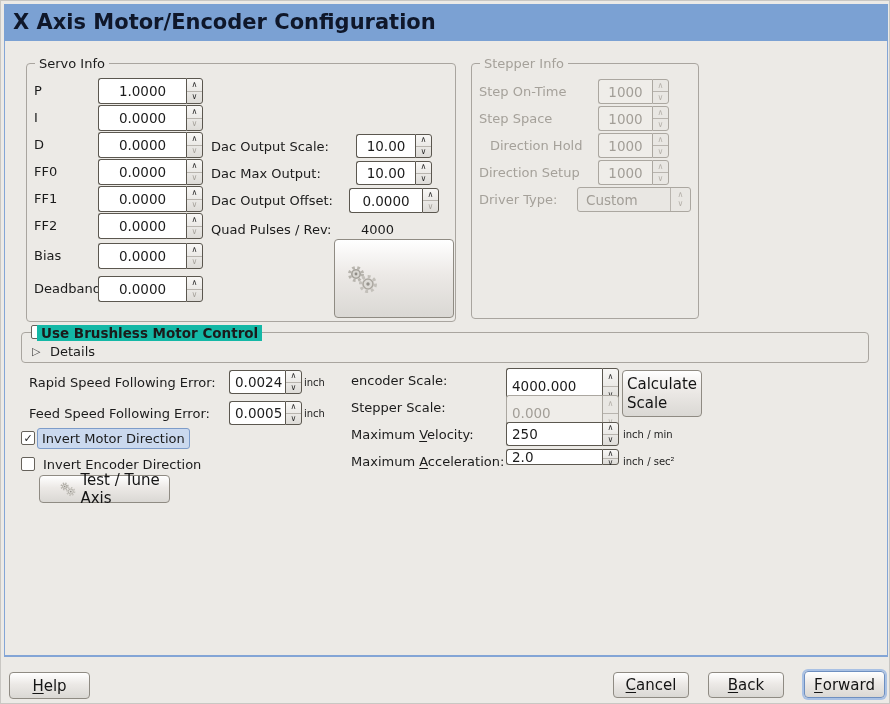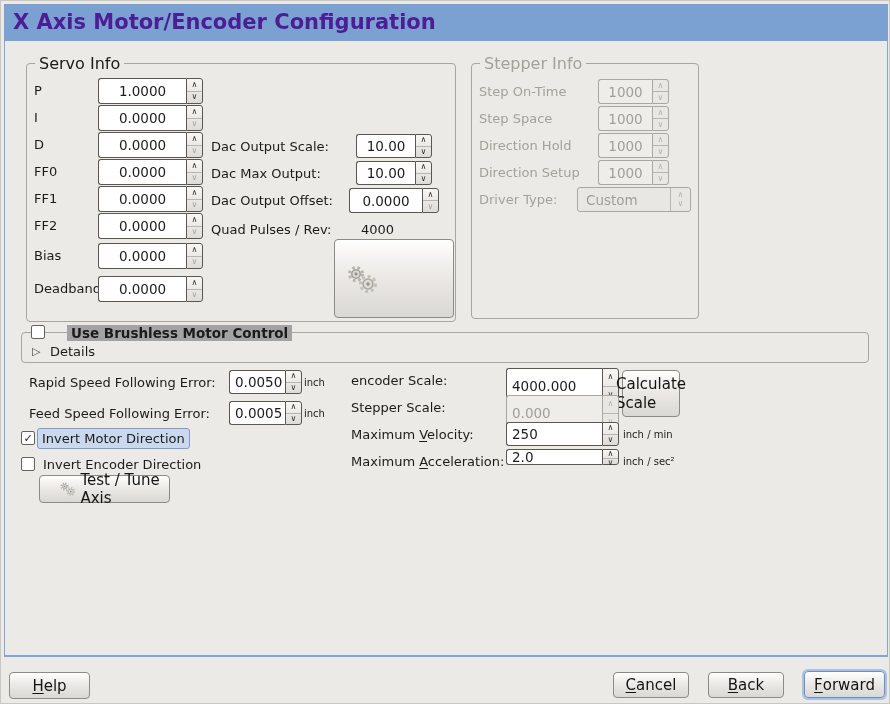--- a/index.html
+++ b/index.html
@@ -12,30 +12,30 @@
     overflow: hidden;
     border: 1px solid #c9c7c3;
   }
   .dialog-border {
     position: absolute; left:3px; top:3px; width:884px; height:653px;
     border: 1px solid #83A5D6; border-bottom-width: 2px;
   }
   .titlebar {
     position: absolute; left:3px; top:3px; width:884px; height:37px;
     background: #7BA1D3;
-    color: #4c1d95; font-weight: bold; font-size: 21px; line-height: 37px;
+    color: #0f172a; font-weight: bold; font-size: 21px; line-height: 37px;
     padding-left: 9px;
   }
   .lbl { position: absolute; font-size: 13px; line-height: 16px; white-space: nowrap; }
   .dlbl { position: absolute; font-size: 13px; line-height: 16px; white-space: nowrap; color: #A5A19A; }
   .bold { font-weight: bold; font-size: 13.5px; }
   .frame { position: absolute; border: 1px solid #A9A59F; border-radius: 4px; }
   .legend {
     position: absolute; top: -8px; left: 8px; background: #ECEAE6;
-    padding: 0 4px; font-size: 16px; line-height: 15px; white-space: nowrap;
+    padding: 0 4px; font-size: 13px; line-height: 15px; white-space: nowrap;
   }
   .legend.dis { color: #A5A19A; }
   
   .spin { position: absolute; display: flex; height: 25px; }
   .spin .entry {
     flex: 1; background: #ffffff; border: 1px solid #5B574F;
     border-radius: 3px 0 0 3px; border-right: none;
     display: flex; align-items: center; justify-content: center;
     font-size: 13.5px; overflow: hidden; padding: 0 5px;
   }
@@ -202,21 +202,21 @@
     <circle cx="23" cy="22" r="1.7" fill="#95928c"></circle>
   </svg>
 </div>
 
 <div class="frame" style="left:470px;top:62px;width:228px;height:256px">
   <div class="legend dis">Stepper Info</div>
 </div>
 
 <div class="dlbl" style="left:478px;top:83px">Step On-Time</div>
 <div class="dlbl" style="left:478px;top:110px">Step Space</div>
-<div class="dlbl" style="left:478px;top:137px">Direction Hold</div>
+<div class="dlbl" style="left:489px;top:137px">Direction Hold</div>
 <div class="dlbl" style="left:478px;top:164px">Direction Setup</div>
 <div class="dlbl" style="left:478px;top:191px">Driver Type:</div>
 
 <div class="spin off" style="left:597px;top:78px;width:71px">
   <div class="entry">1000</div>
   <div class="btns">
       <span class="up">∧</span>
       <span class="dn">∨</span>
     </div>
 </div>
@@ -245,27 +245,27 @@
 <div class="combo" style="left:576px;top:186px;width:114px">
   <div class="val">Custom</div>
   <div class="arr">
       <span>∧</span>
       <span>∨</span>
     </div>
 </div>
 
 <div class="frame" style="left:20px;top:331px;width:848px;height:31px"></div>
 <div class="checkbox" style="left:30px;top:324px"></div>
-<div class="lbl bold" style="left:66px;top:324px;background:#a3a3a3;padding:0 4px">Use Brushless Motor Control</div>
+<div class="lbl bold" style="left:36px;top:324px;background:#14b8a6;padding:0 4px">Use Brushless Motor Control</div>
 <div class="expander-tri" style="left:31px;top:345px">▷</div>
 <div class="lbl" style="left:49px;top:343px">Details</div>
 
 <div class="lbl" style="left:28px;top:374px">Rapid Speed Following Error:</div>
 <div class="spin la" style="left:228px;top:369px;width:73px;height:24px">
-  <div class="entry">0.0050</div>
+  <div class="entry">0.0024</div>
   <div class="btns">
       <span class="up">∧</span>
       <span class="dn">∨</span>
     </div>
 </div>
 <div class="unit" style="left:303px;top:374px">inch</div>
 
 <div class="lbl" style="left:28px;top:405px">Feed Speed Following Error:</div>
 <div class="spin la" style="left:228px;top:400px;width:73px;height:24px">
   <div class="entry">0.0005</div>
@@ -277,21 +277,21 @@
 <div class="unit" style="left:303px;top:405px">inch</div>
 
 <div class="lbl" style="left:350px;top:372px">encoder Scale:</div>
 <div class="spin la" style="left:505px;top:367px;width:113px;height:36px">
   <div class="entry">4000.000</div>
   <div class="btns">
       <span class="up">∧</span>
       <span class="dn">∨</span>
     </div>
 </div>
-<div class="btn" style="left:621px;top:369px;width:58px;height:47px">
+<div class="btn" style="left:621px;top:369px;width:80px;height:47px">
   <div class="multiline">Calculate
 Scale</div>
 </div>
 
 <div class="lbl" style="left:350px;top:399px">Stepper Scale:</div>
 <div class="spin off la" style="left:505px;top:394px;width:113px;height:36px">
   <div class="entry">0.000</div>
   <div class="btns">
       <span class="up">∧</span>
       <span class="dn">∨</span>

